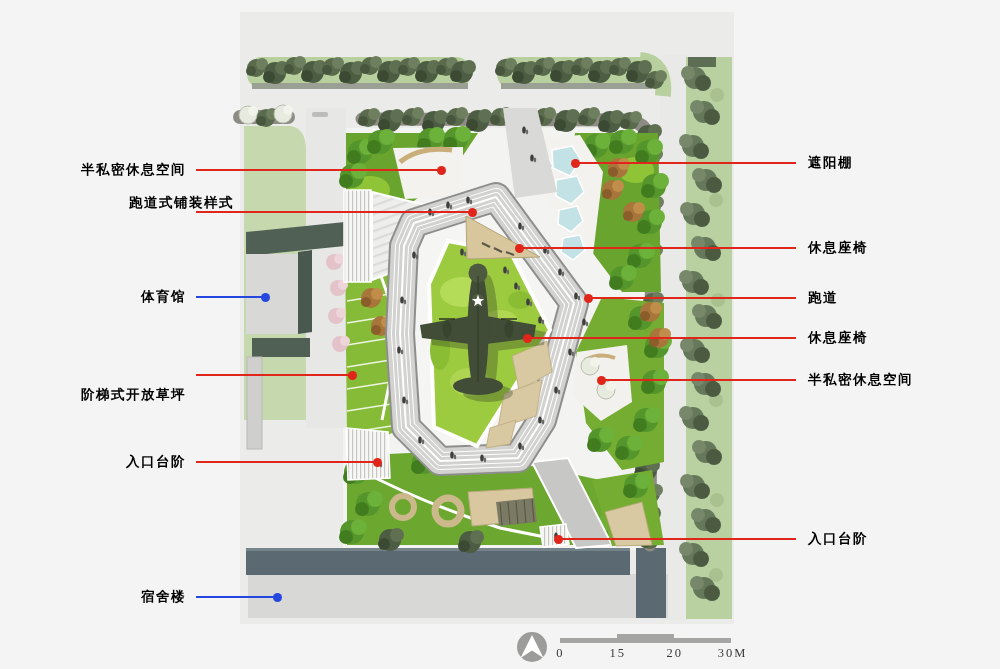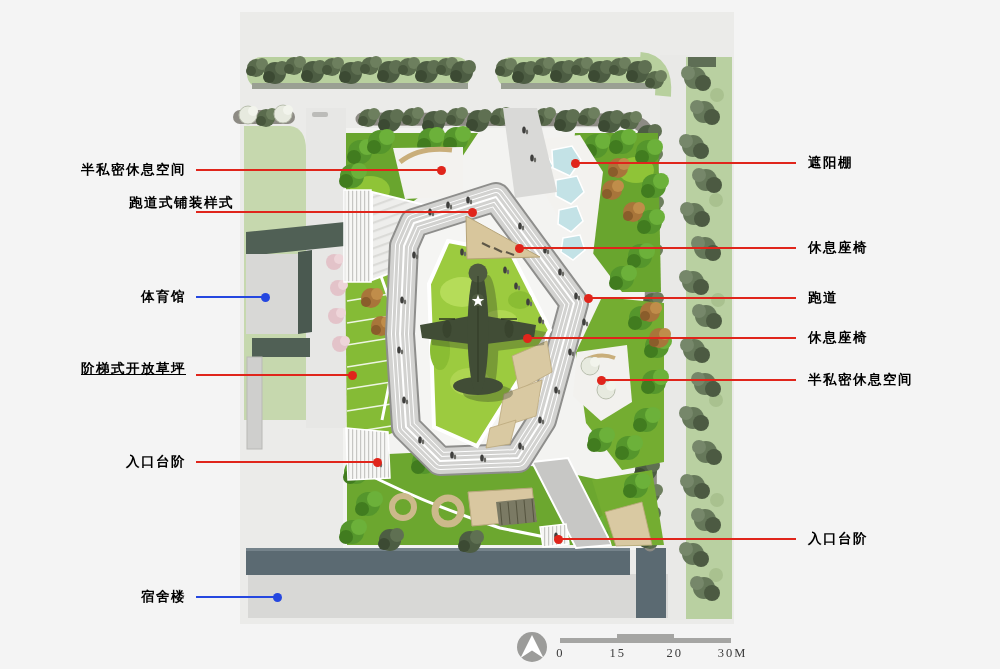--- a/index.html
+++ b/index.html
@@ -408,21 +408,21 @@
 <div class="dot red" style="left:437px;top:166px;"></div>
 
 <div class="ann-text left-col" style="left:186px;top:194px;margin-left:48px;">跑道式铺装样式</div>
 <div class="leader red" style="left:196px;top:211px;width:276px;"></div>
 <div class="dot red" style="left:468px;top:208px;"></div>
 
 <div class="ann-text left-col" style="left:186px;top:288px;">体育馆</div>
 <div class="leader blue" style="left:196px;top:296px;width:69px;"></div>
 <div class="dot blue" style="left:261px;top:293px;"></div>
 
-<div class="ann-text left-col" style="left:186px;top:360px;text-decoration:underline;">阶梯式开放草坪</div>
+<div class="ann-text left-col" style="left:186px;top:386px;">阶梯式开放草坪</div>
 <div class="leader red" style="left:196px;top:374px;width:156px;"></div>
 <div class="dot red" style="left:348px;top:371px;"></div>
 
 <div class="ann-text left-col" style="left:186px;top:453px;">入口台阶</div>
 <div class="leader red" style="left:196px;top:461px;width:181px;"></div>
 <div class="dot red" style="left:373px;top:458px;"></div>
 
 <div class="ann-text left-col" style="left:186px;top:588px;">宿舍楼</div>
 <div class="leader blue" style="left:196px;top:596px;width:81px;"></div>
 <div class="dot blue" style="left:273px;top:593px;"></div>

